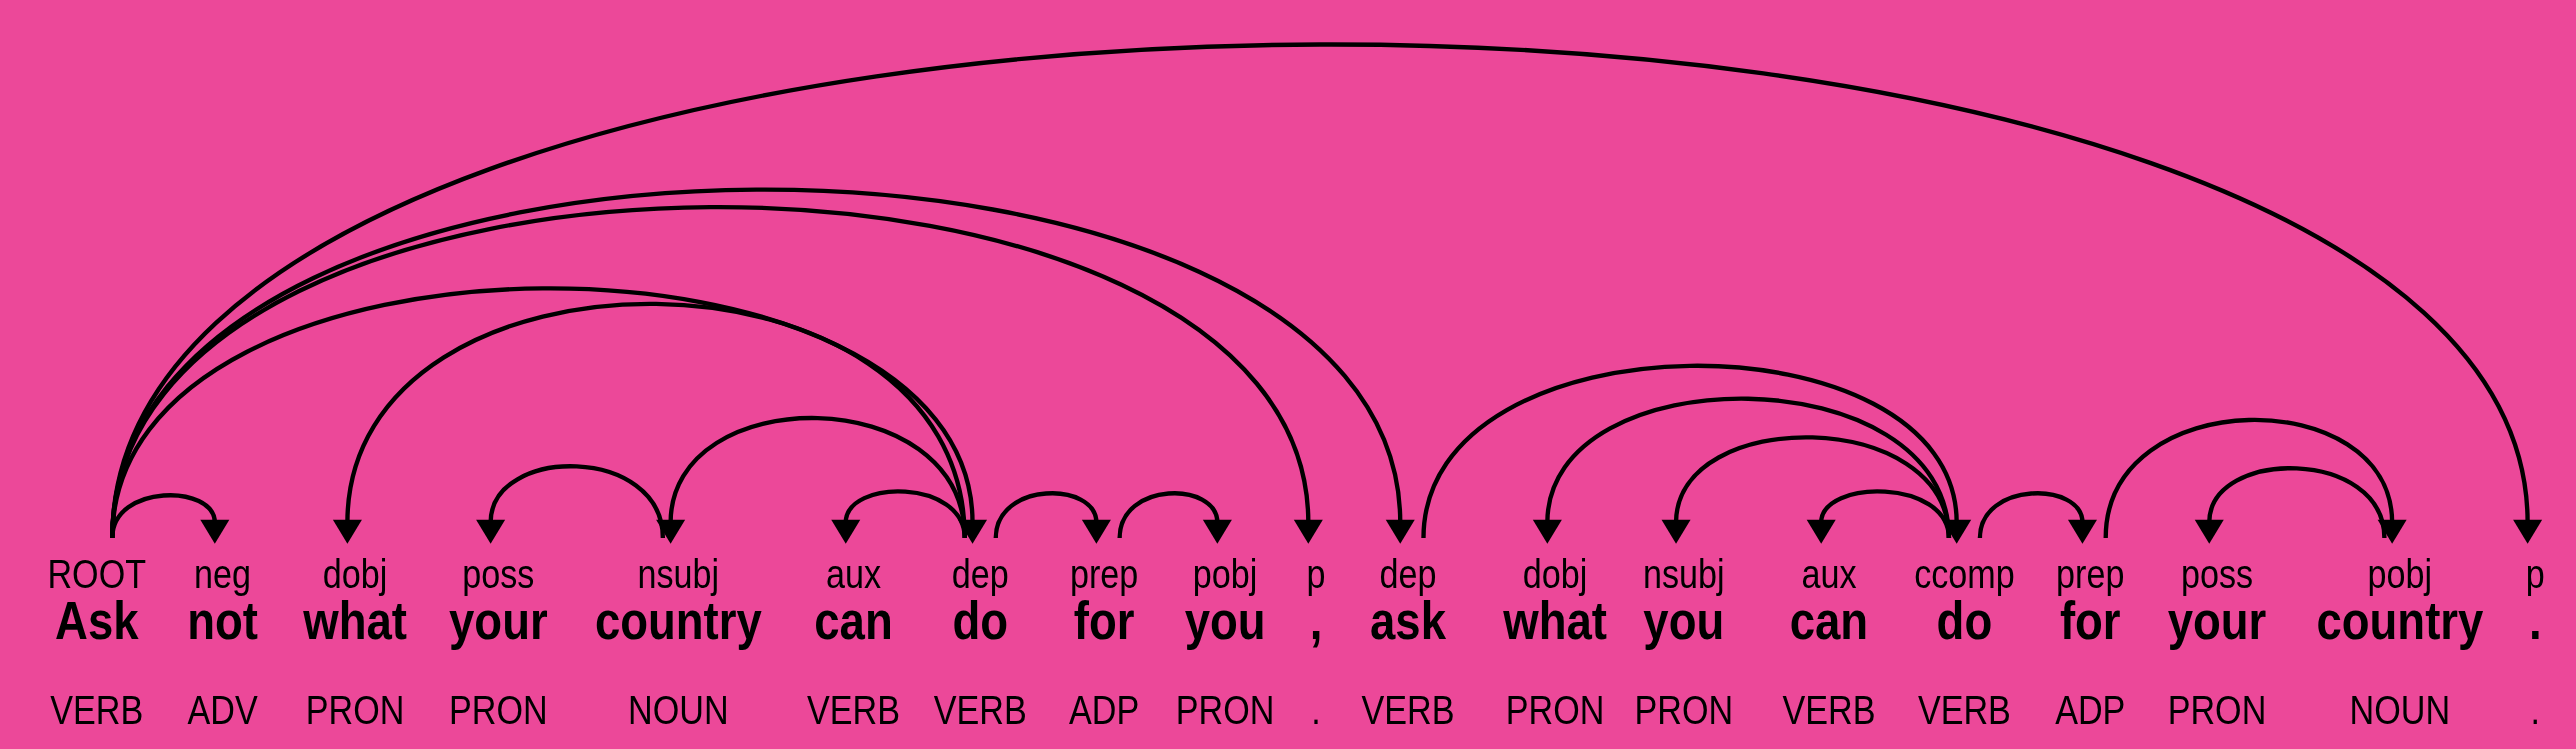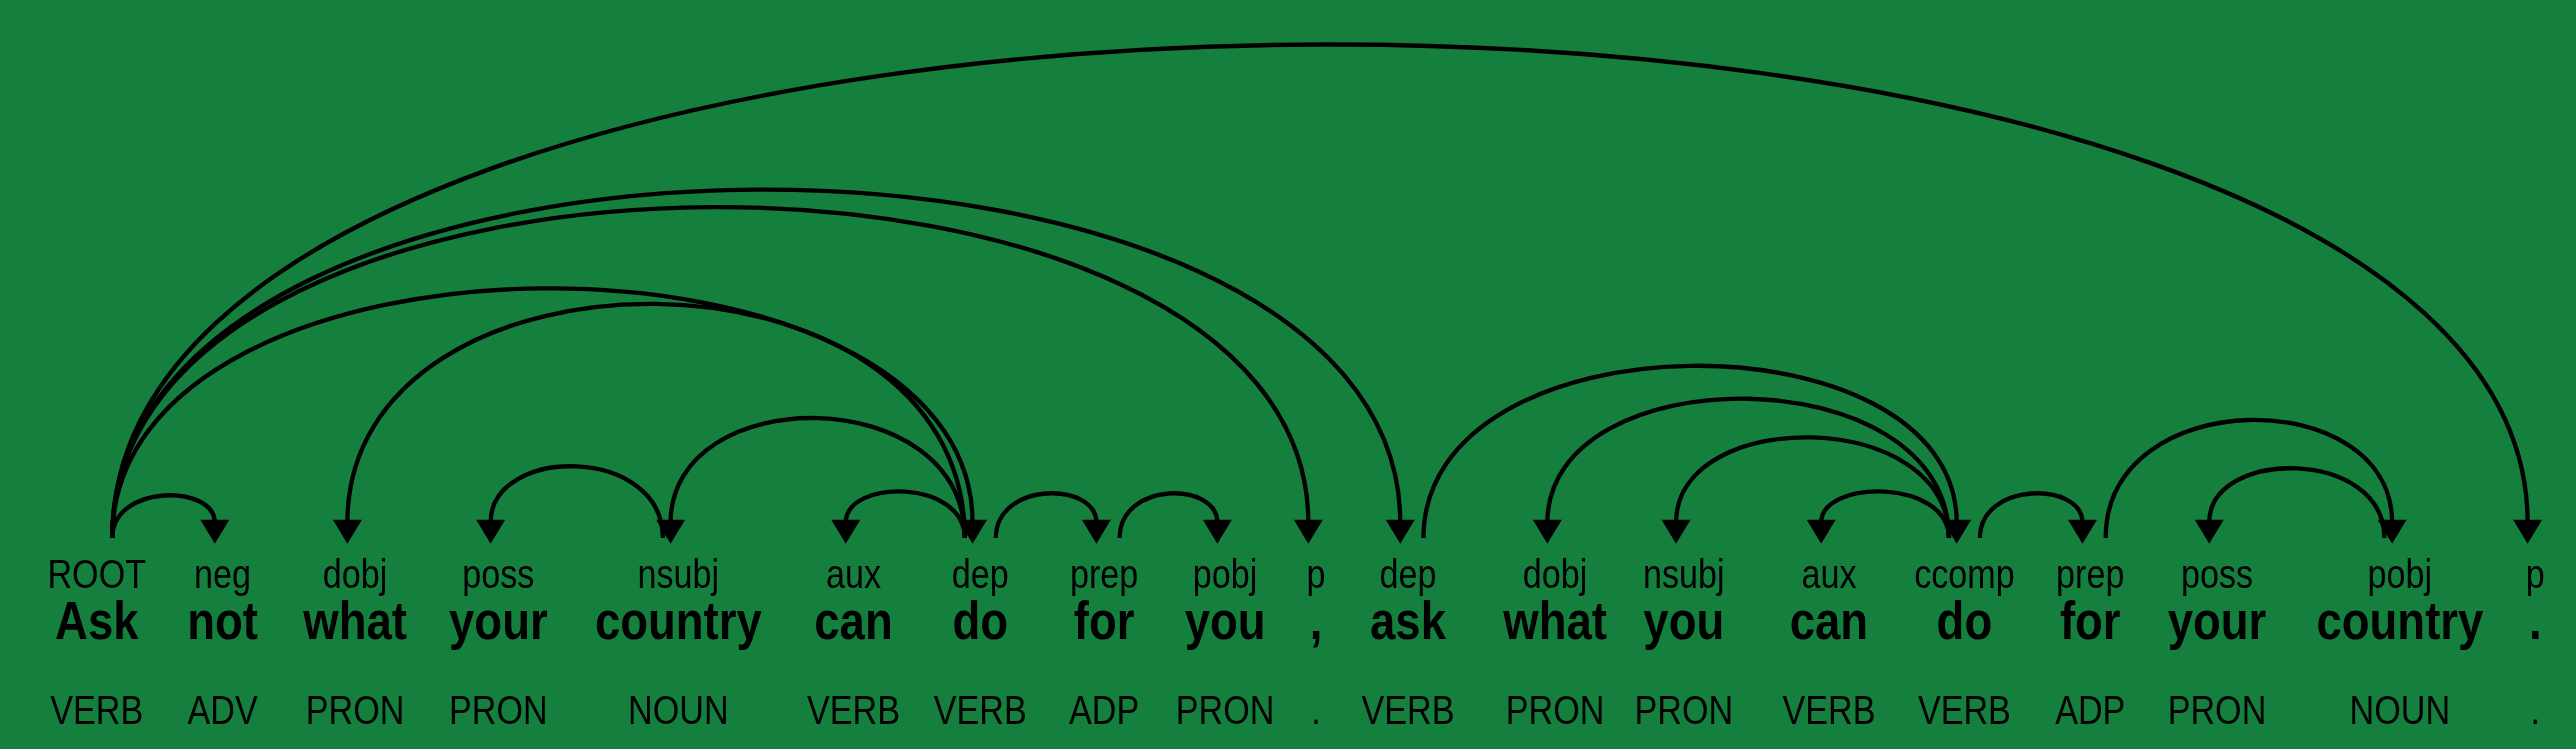--- a/index.html
+++ b/index.html
@@ -4,21 +4,21 @@
 <style>
   html, body {
     margin: 0;
     padding: 0;
     background: #ffffff;
   }
   .parse-wrap {
     position: relative;
     width: 2576px;
     height: 750px;
-    background: #15803d;
+    background: #ec4899;
     overflow: hidden;
   }
   svg { display: block; }
   text {
     font-family: "Liberation Sans", sans-serif;
     fill: #000000;
   }
   .lbl { font-size: 42px; }
   .word { font-size: 56px; font-weight: bold; }
   .pos { font-size: 42px; }

